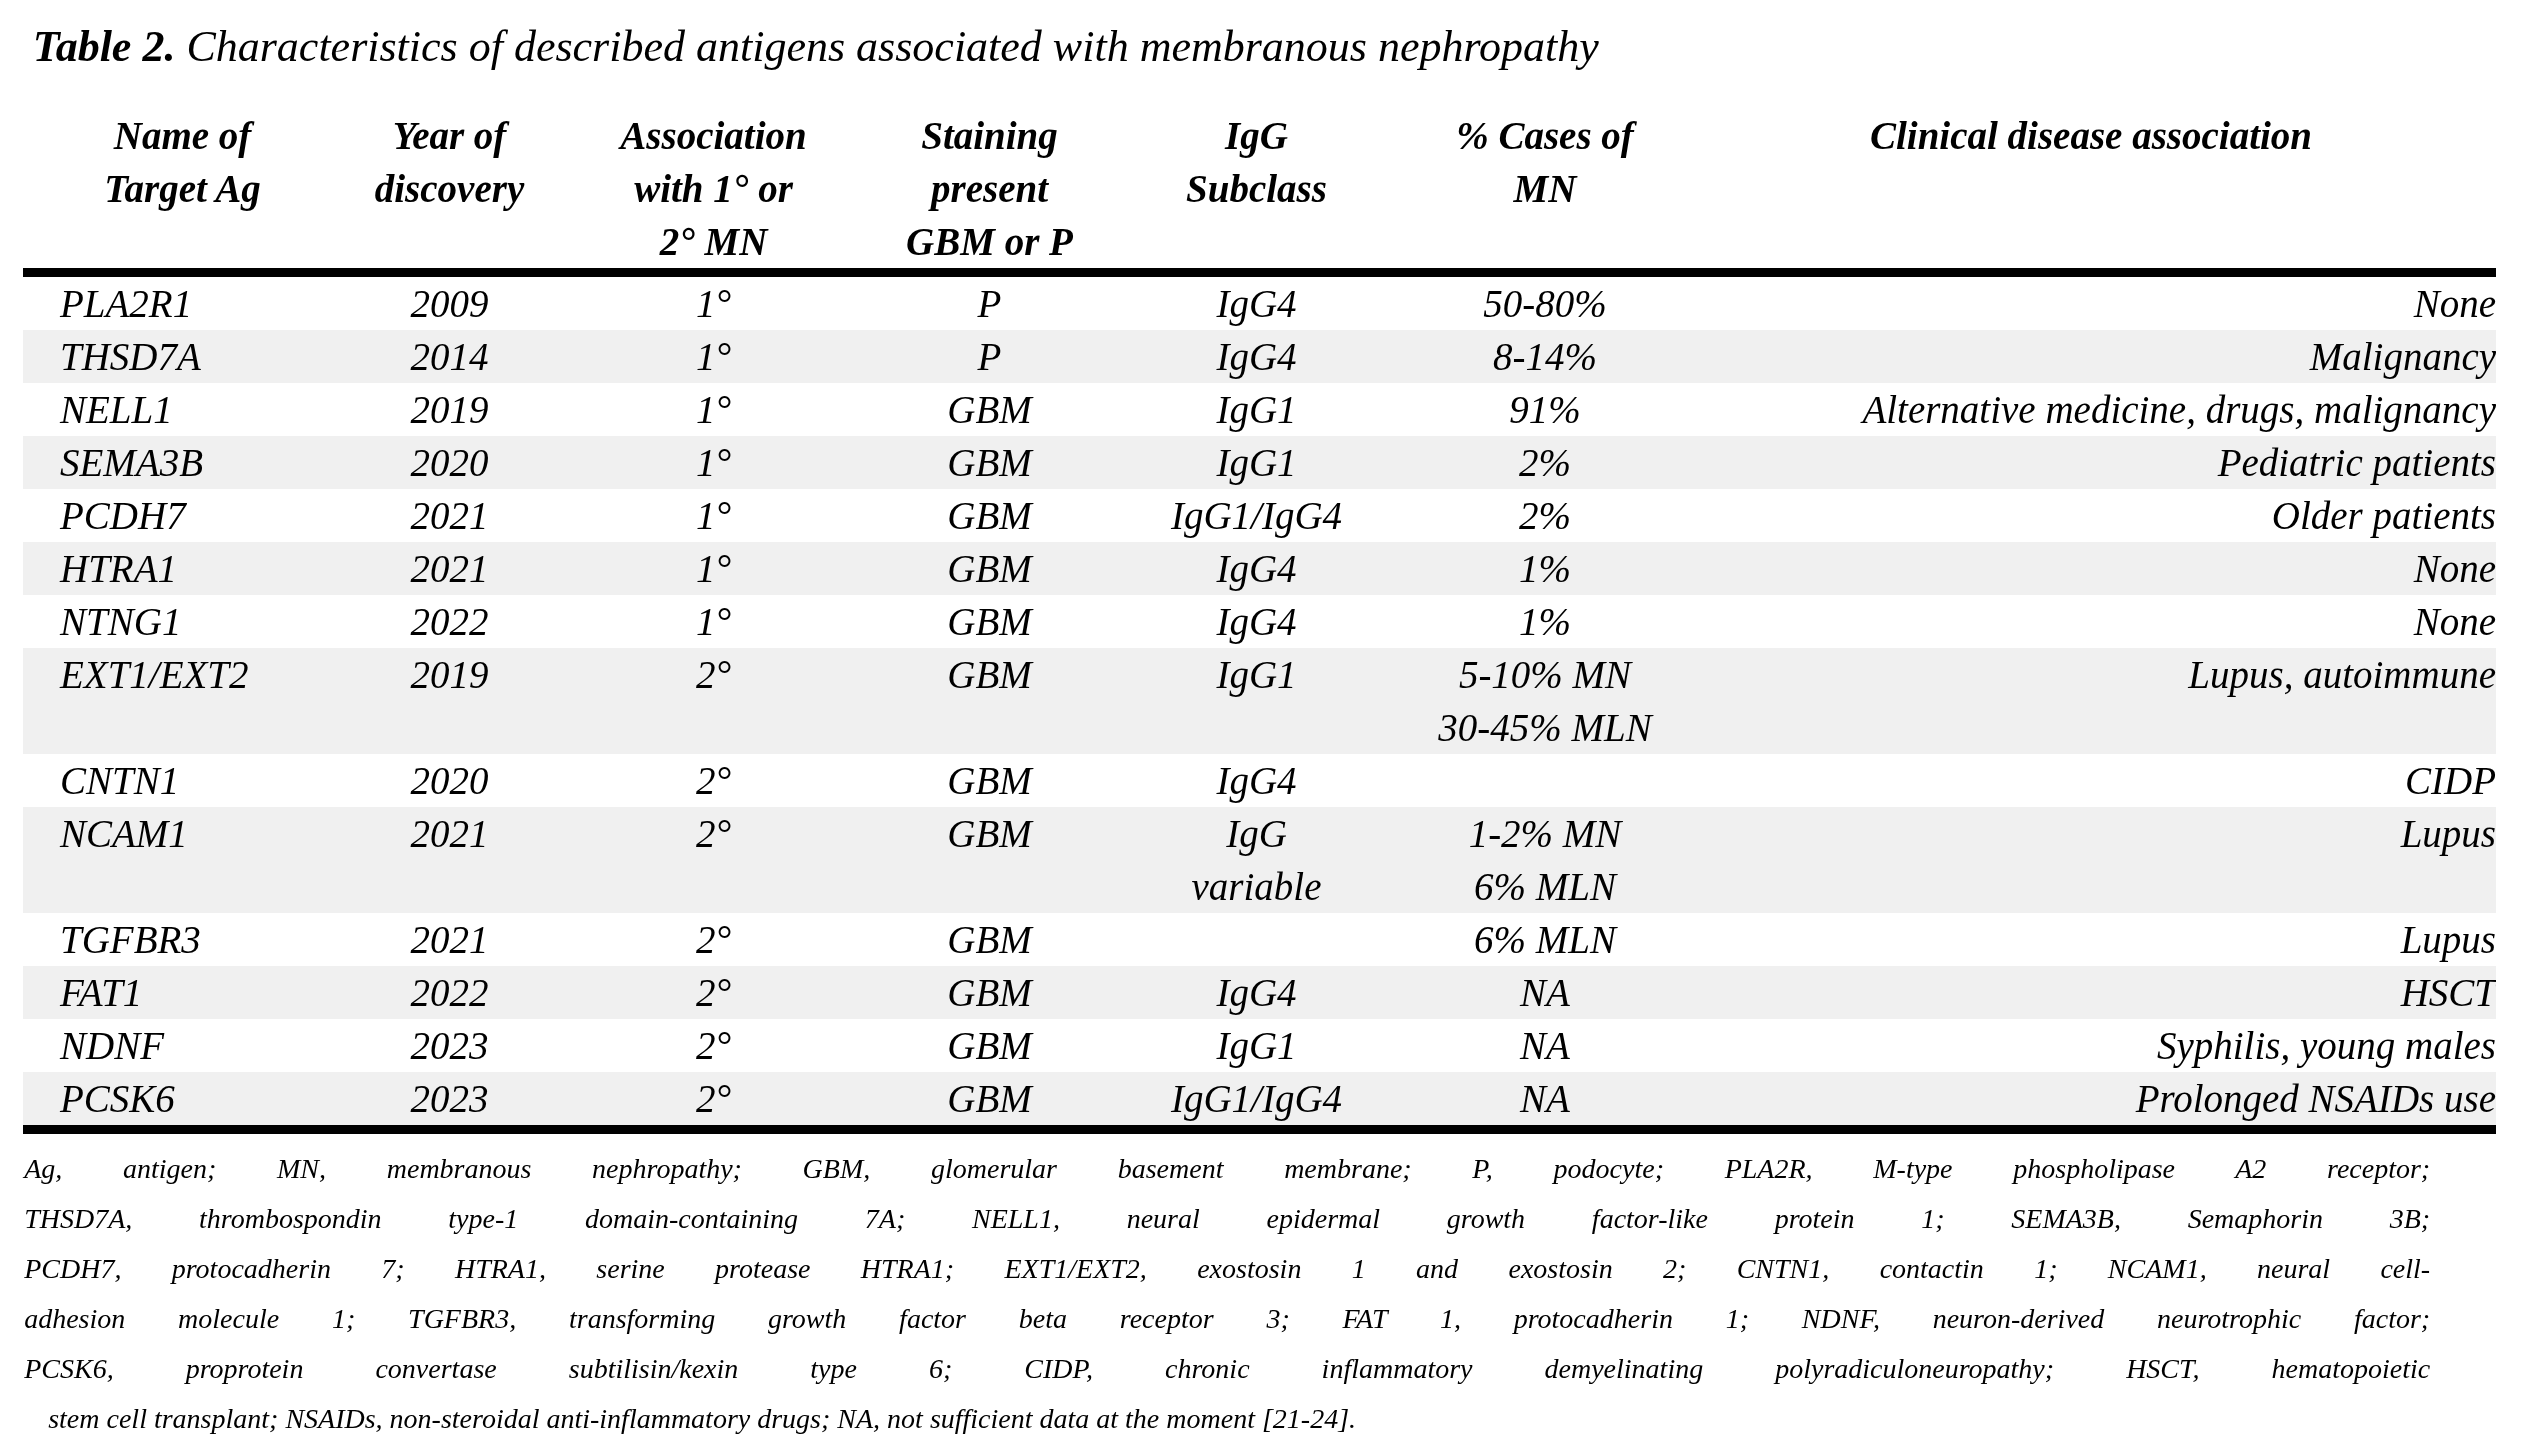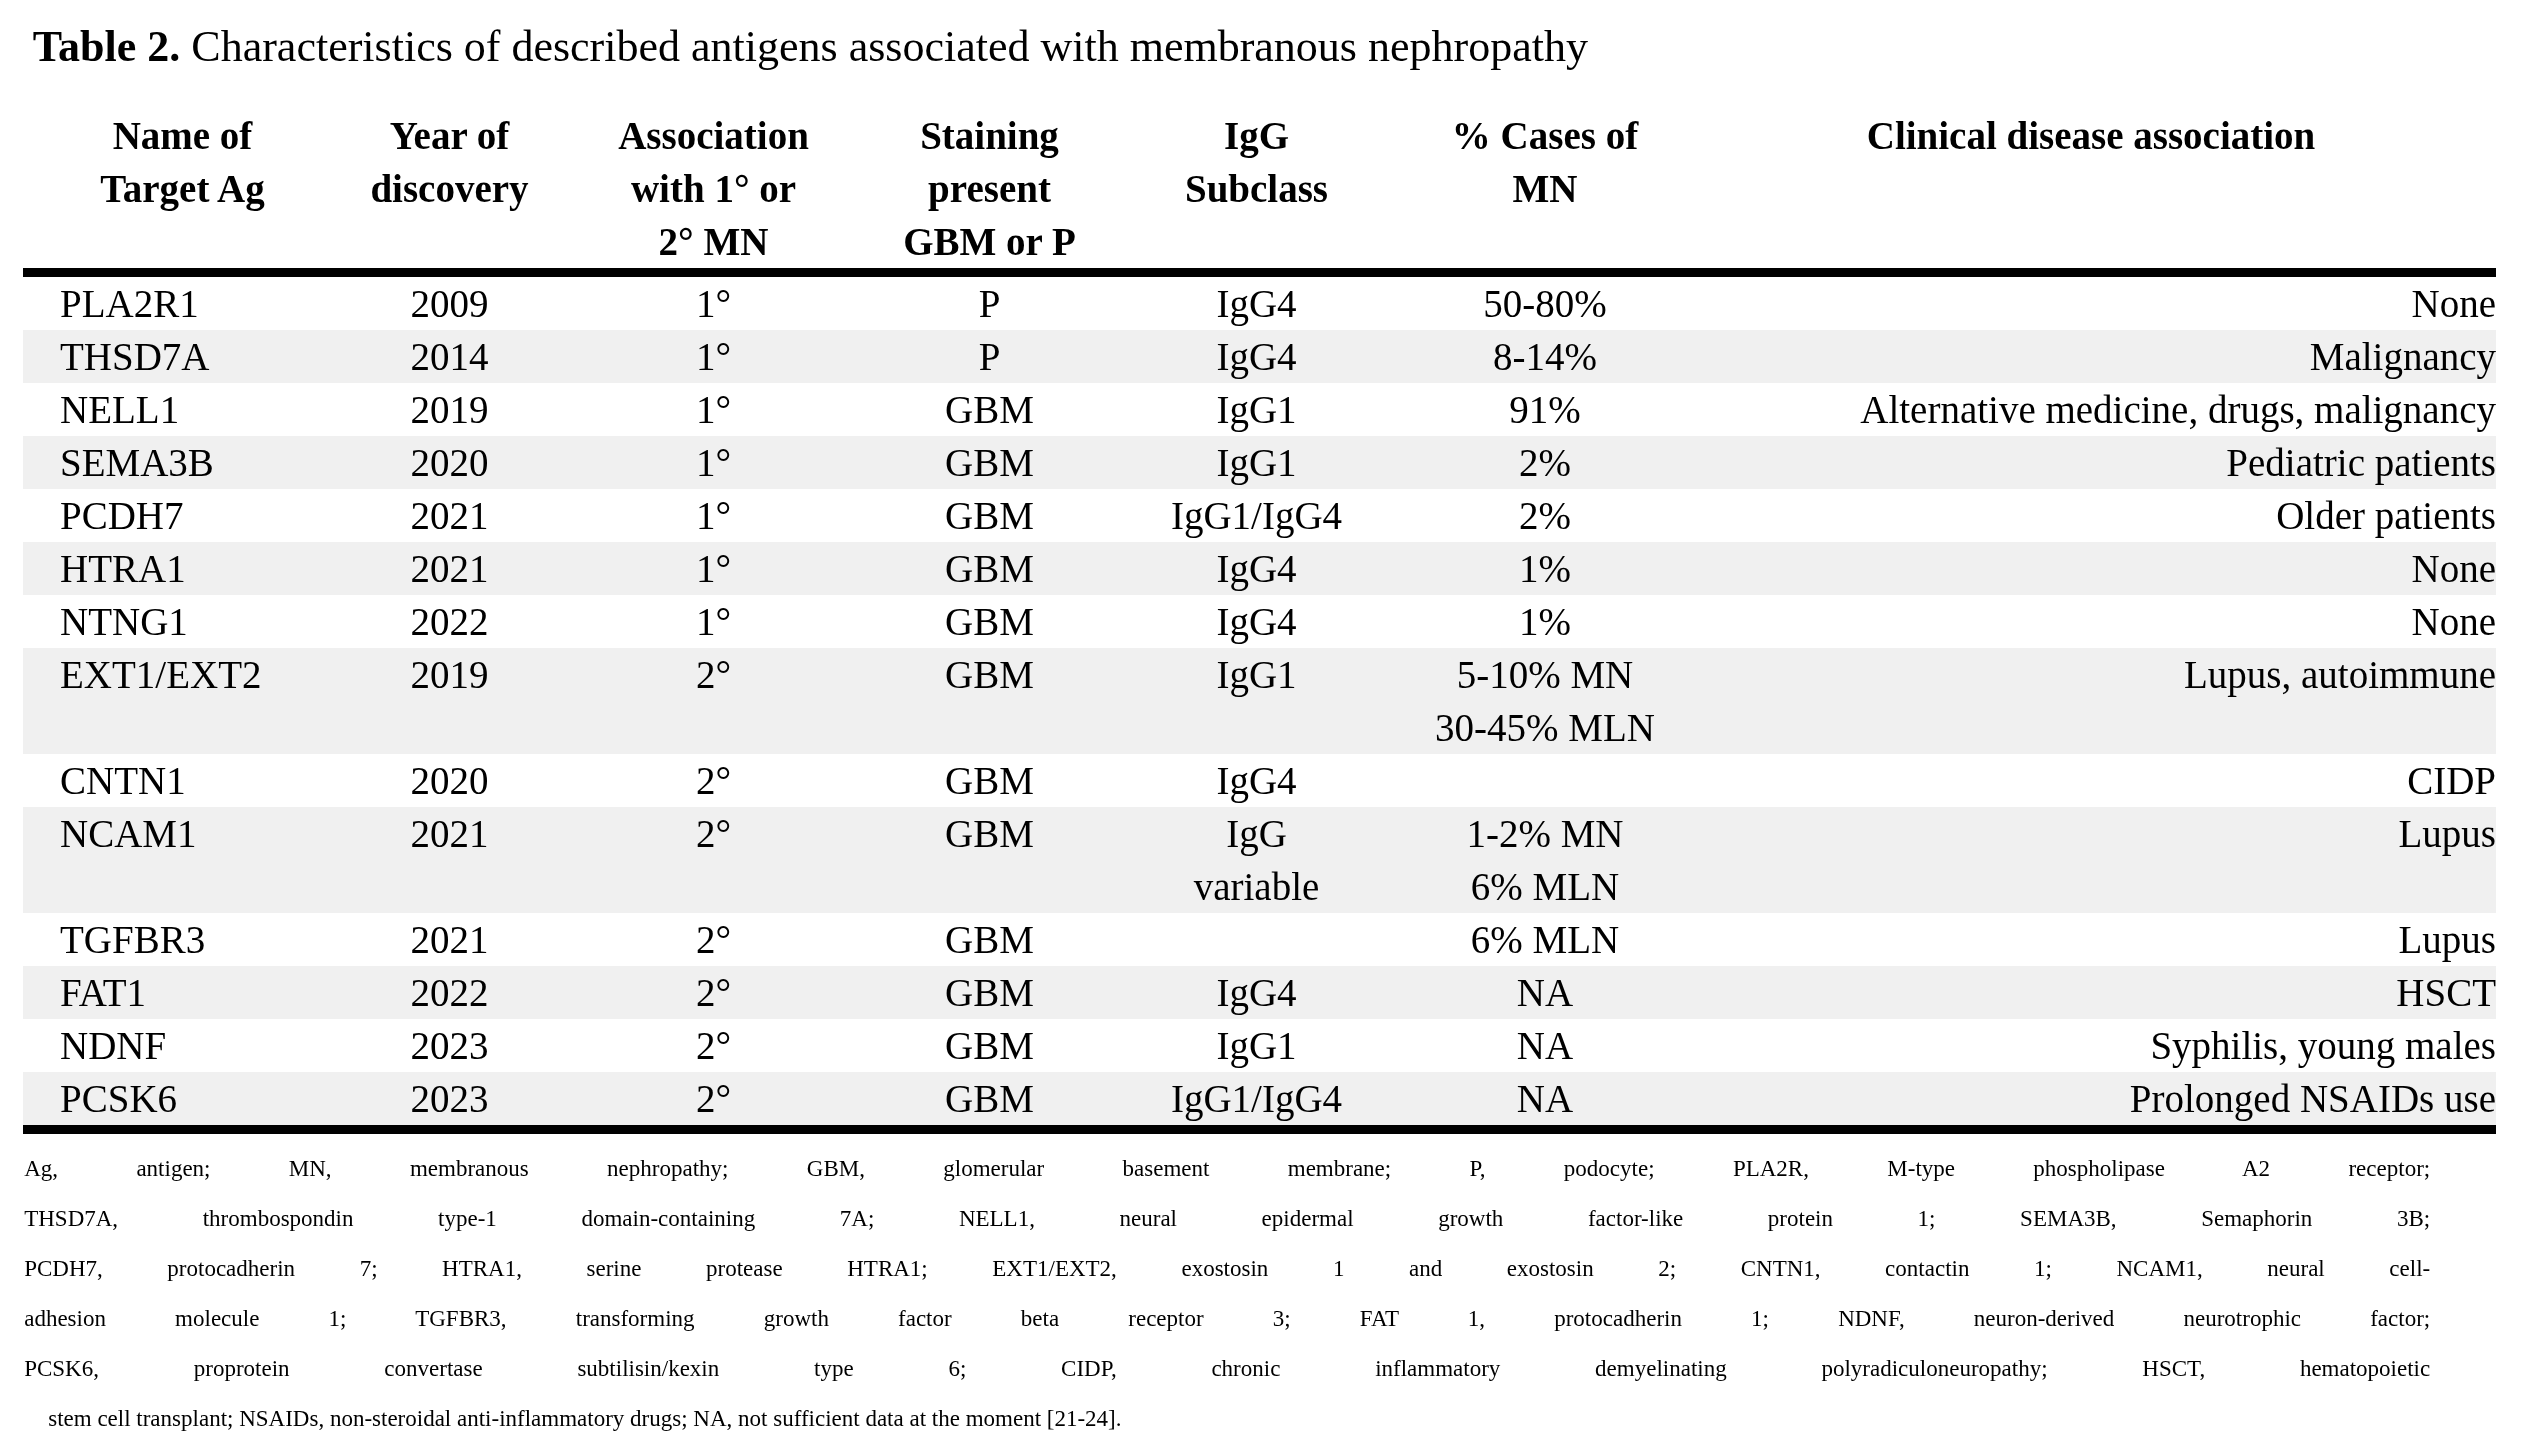--- a/index.html
+++ b/index.html
@@ -10,20 +10,21 @@
     background: #ffffff;
     color: #000000;
     font-family: "Liberation Serif", "DejaVu Serif", serif;
     overflow: hidden;
   }
   .page {
     box-sizing: border-box;
     width: 2201px;
     height: 1453px;
     padding: 17px 24.5px 0 23px;
+    font-style: italic;
   }
   .title {
     font-size: 44px;
     line-height: 60px;
     margin: 0 0 32px 9.8px;
     white-space: nowrap;
   }
   .title .title-label { font-weight: bold; }
   table.antigen-table {
     border-collapse: collapse;
@@ -51,21 +52,21 @@
     text-align: left;
     padding-left: 37px;
   }
   tbody td.col-clinical {
     text-align: right;
     padding-left: 31px;
   }
   .footnote {
     width: 2406px;
     margin: 9.8px 0 0 1.2px;
-    font-size: 23px;
+    font-size: 28px;
     line-height: 50px;
   }
   .footnote-line {
     text-align: justify;
     text-align-last: justify;
   }
   .footnote-line.last-line {
     text-align: left;
     text-align-last: auto;
     margin-left: 24px;

